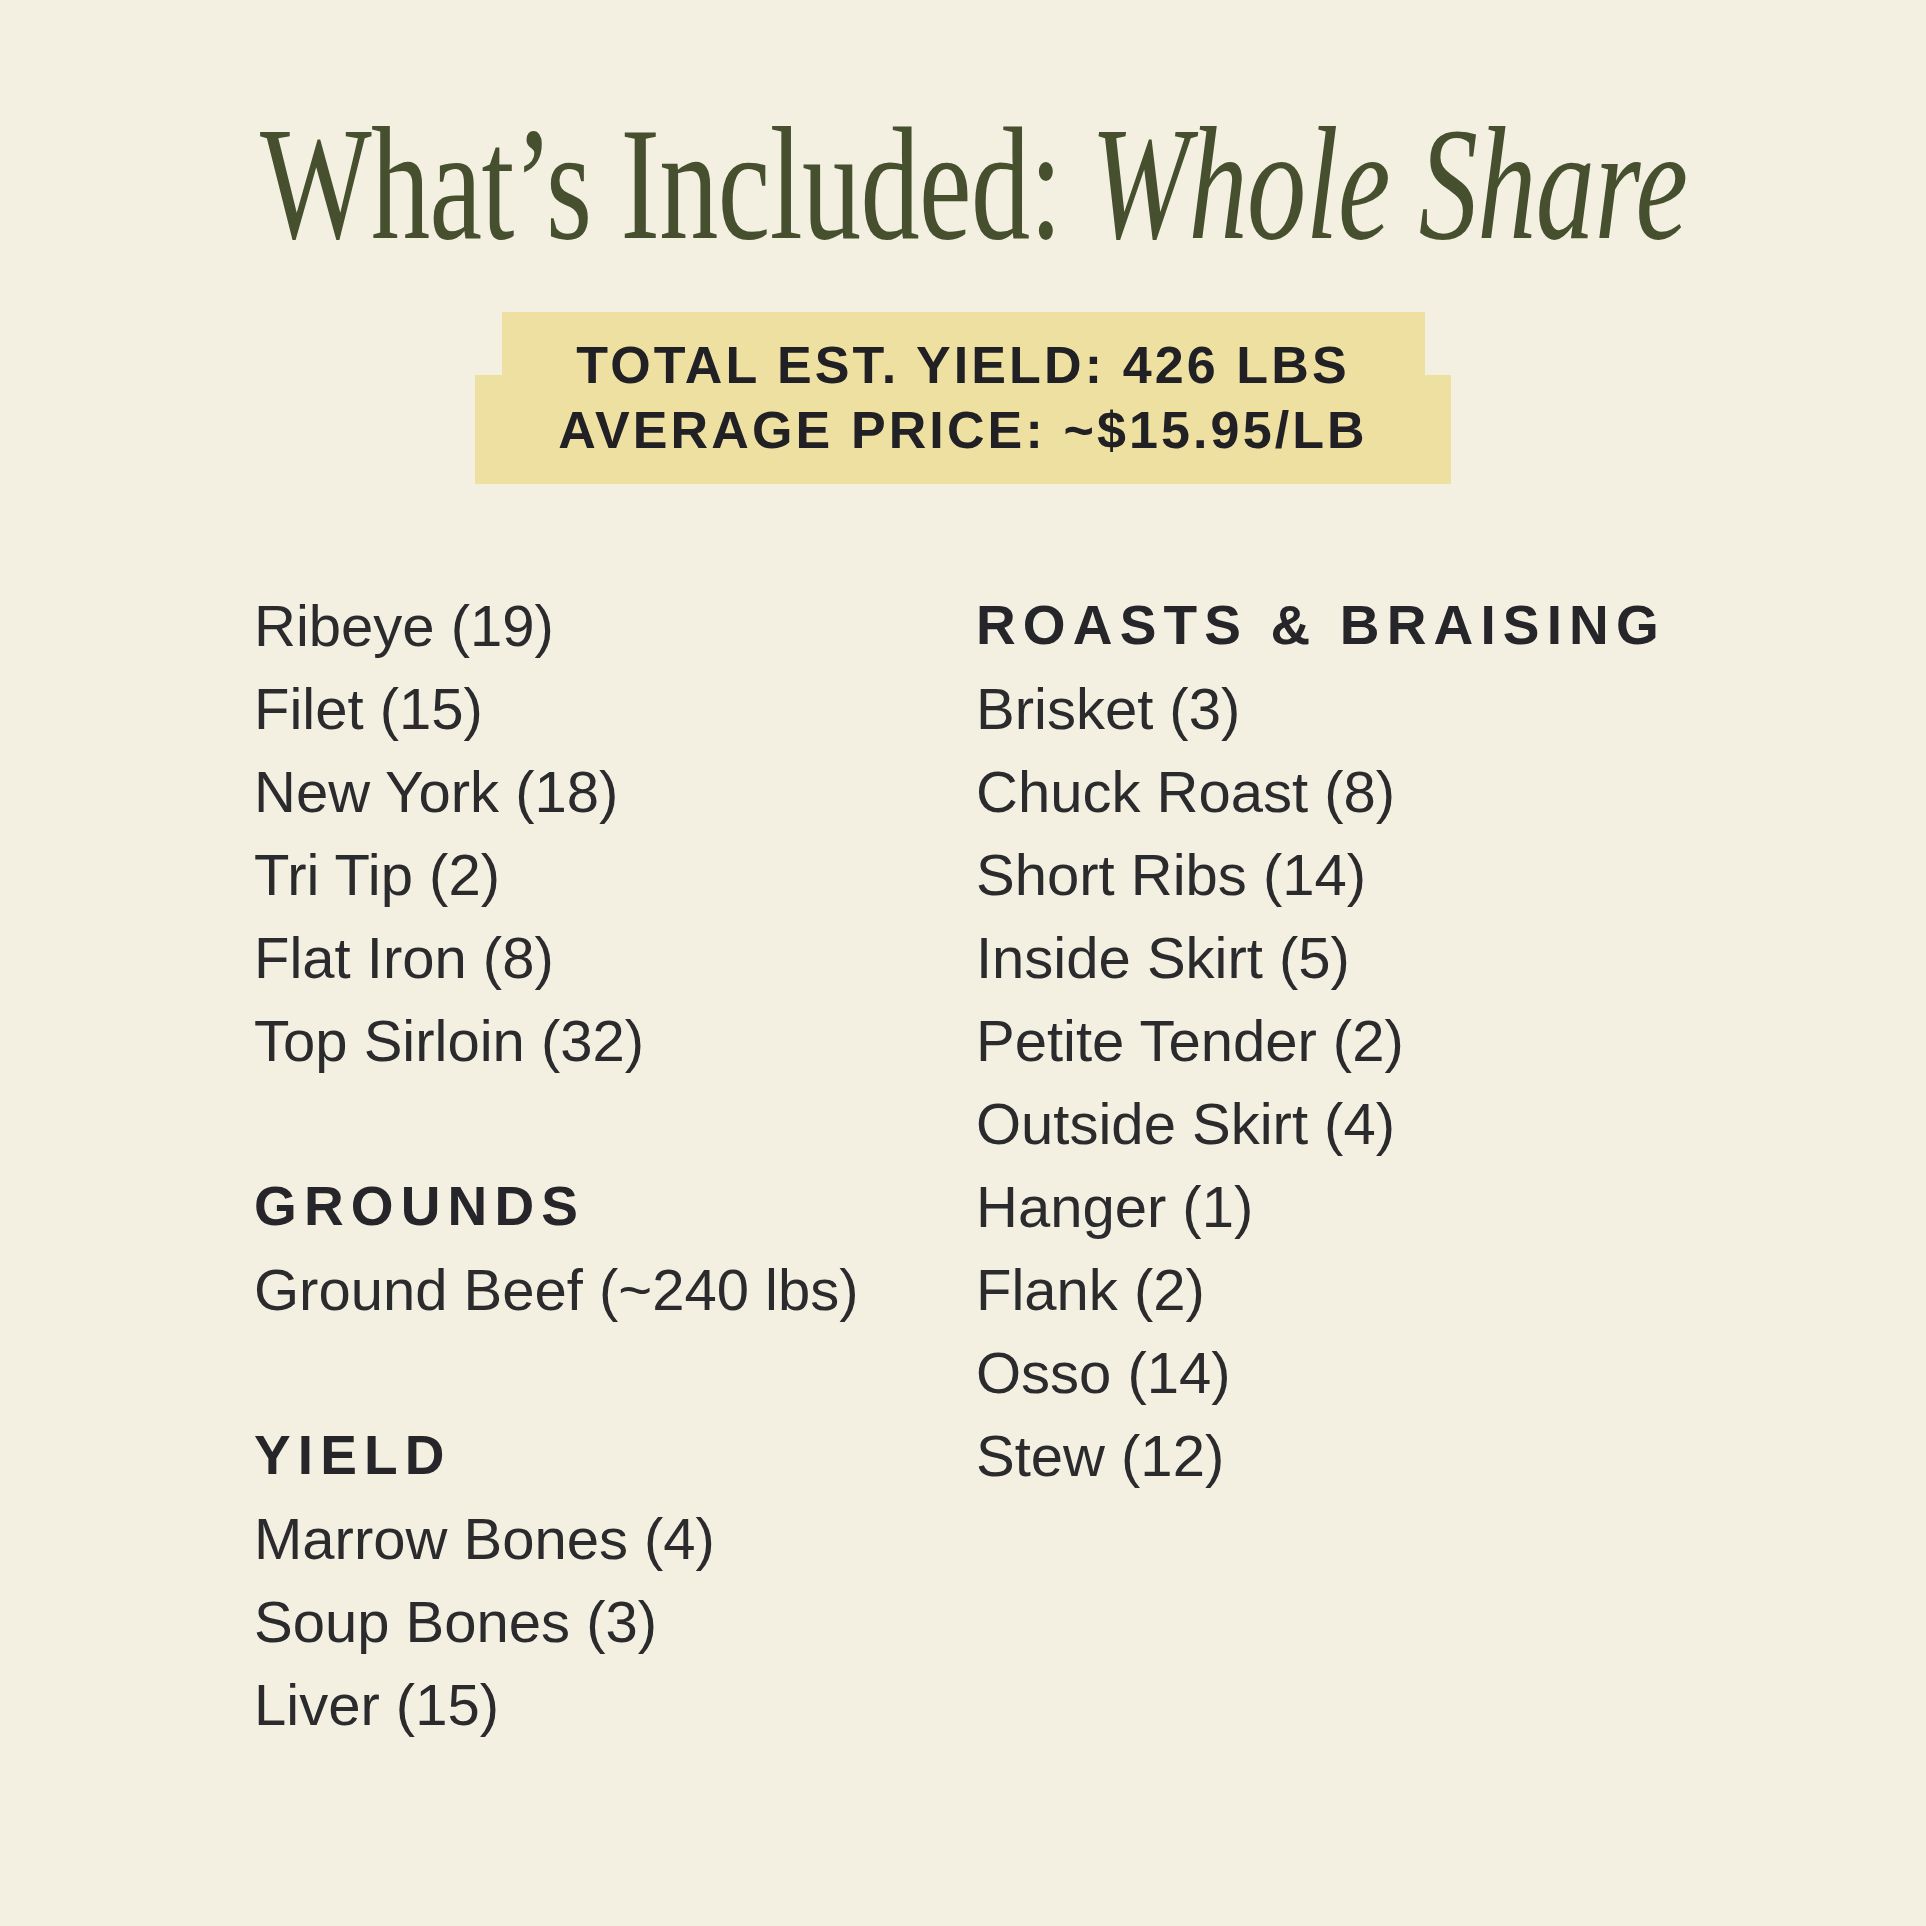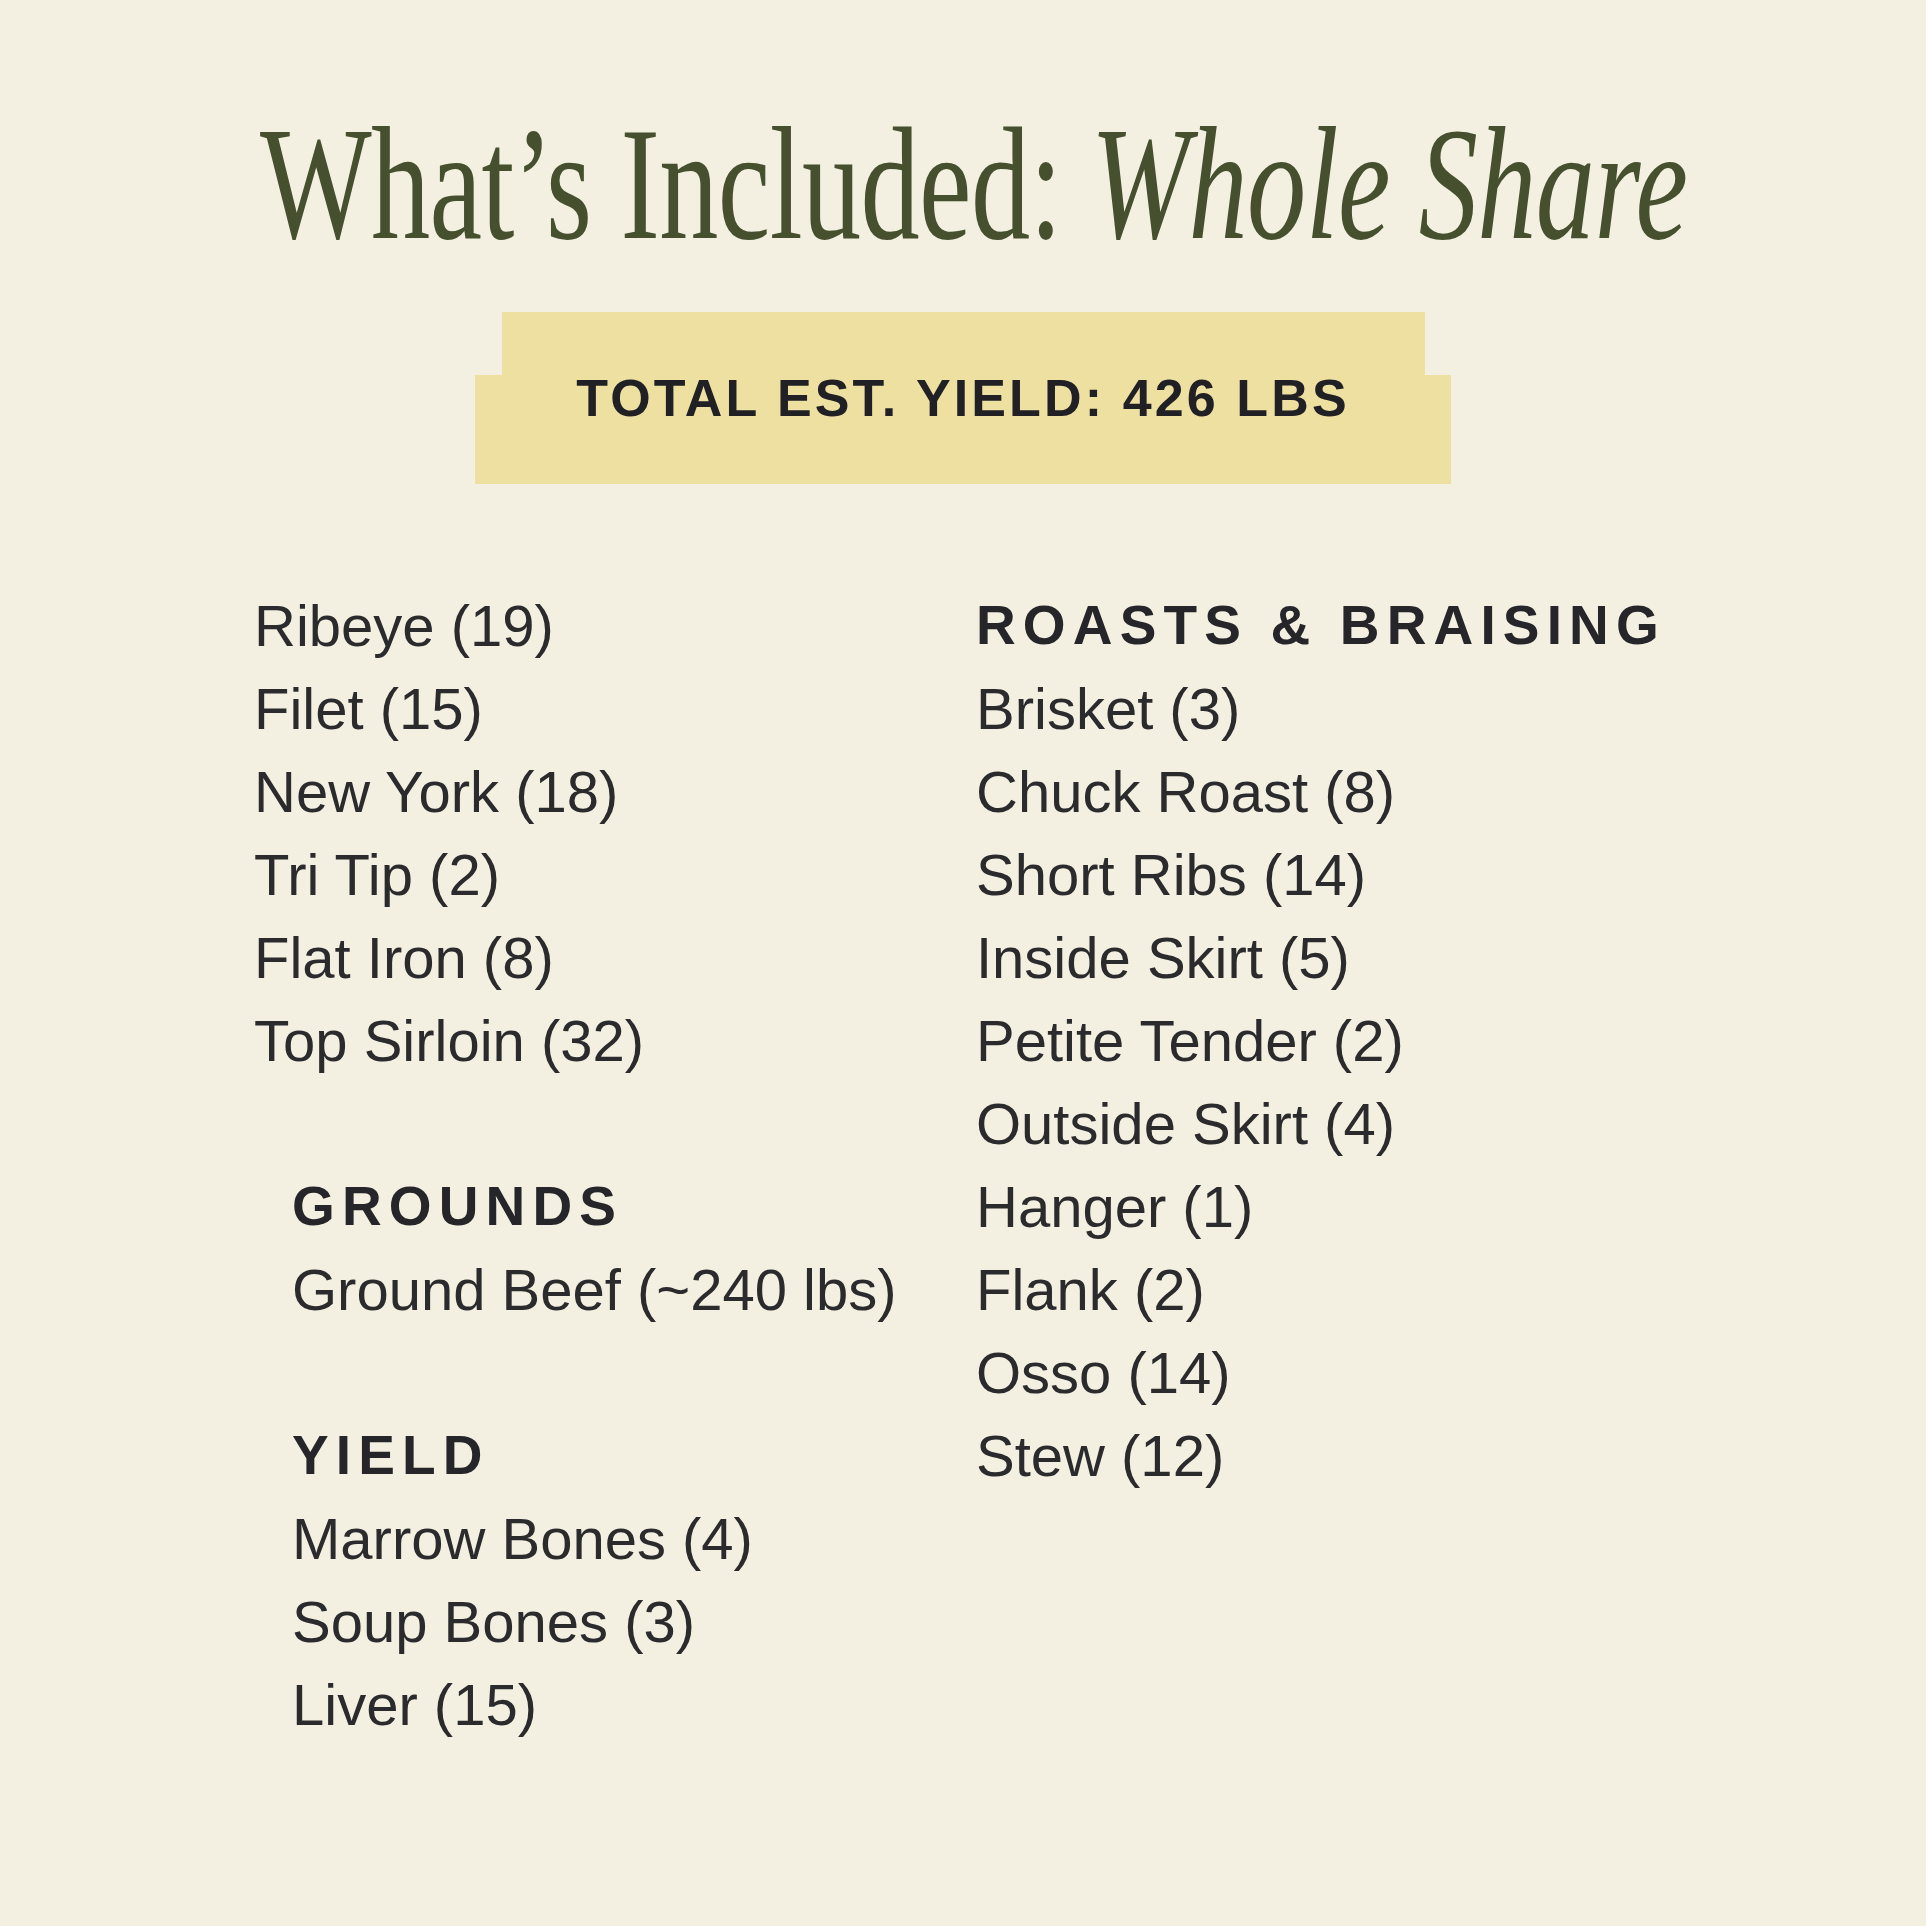--- a/index.html
+++ b/index.html
@@ -75,41 +75,42 @@
   .col {
     position: absolute;
     top: 584px;
     font-size: 58px;
     line-height: 83px;
     color: #2b2b2e;
     white-space: nowrap;
   }
   .col-left  { left: 254px; }
   .col-right { left: 976px; }
-  .section + .section { margin-top: 83px; margin-left: 38px; }
+  .section + .section { margin-top: 83px; }
   .section-heading {
     font-weight: 700;
     font-size: 55px;
     letter-spacing: 0.13em;
     color: #26262a;
   }
   .list-item { font-weight: 400; }
 </style>
 </head>
 <body>
 
 <div class="page">
 
   <h1 class="title"><span>What’s Included: </span><span class="title-em">Whole Share</span></h1>
 
   <div class="highlight-box">
     <div class="hl-stroke-top"></div>
     <div class="hl-stroke-bottom"></div>
     <div class="hl-text">
       <div>TOTAL EST. YIELD: 426 LBS</div>
+      <div>AVERAGE PRICE: ~$15.95/LB</div>
     </div>
   </div>
 
   <div class="col col-left">
 
     <div class="section">
       <div class="list-item">Ribeye (19)</div>
       <div class="list-item">Filet (15)</div>
       <div class="list-item">New York (18)</div>
       <div class="list-item">Tri Tip (2)</div>

